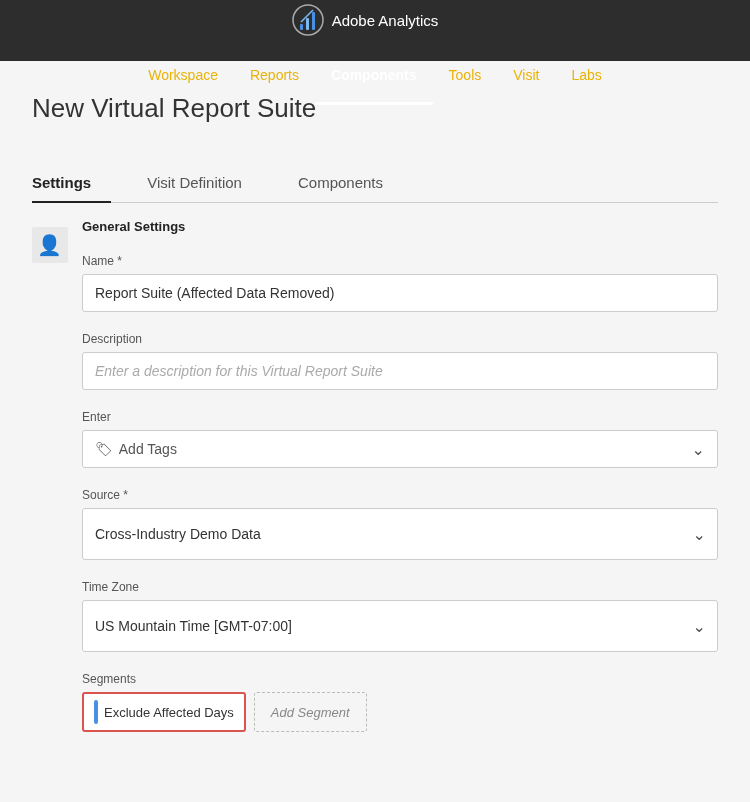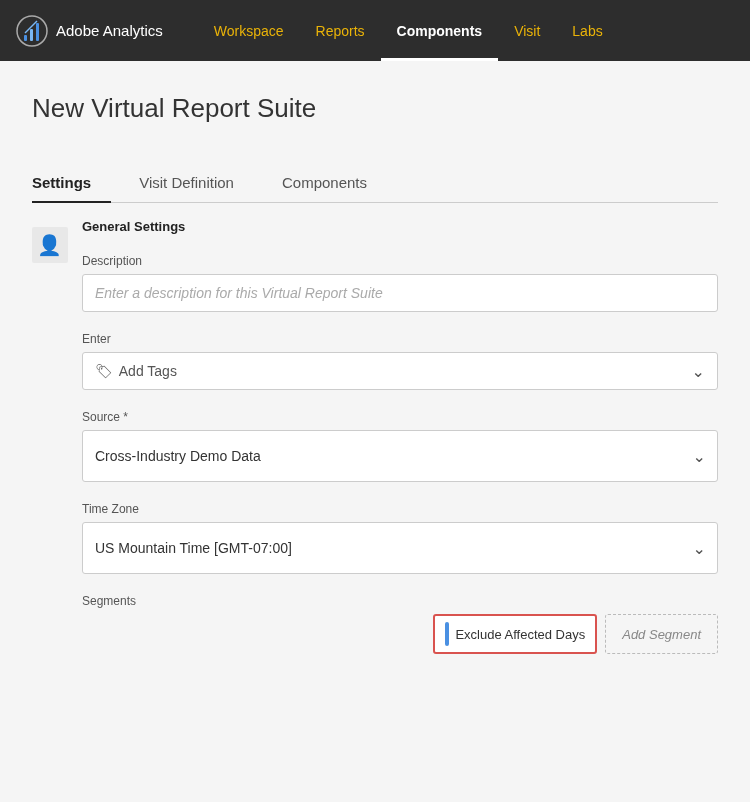--- a/index.html
+++ b/index.html
@@ -4,22 +4,23 @@
   <style>
     * { box-sizing: border-box; margin: 0; padding: 0; }
     body { font-family: -apple-system, BlinkMacSystemFont, 'Segoe UI', Arial, sans-serif; background: #f5f5f5; min-height: 802px; width: 750px; }
 
     
     .top-nav {
       background: #2d2d2d;
       height: 61px;
       display: flex;
       align-items: center;
-      padding: 12px 16px;
-      gap: 15px;
+      padding: 4px 16px;
+      gap: 8px;
+      flex-direction: column;
     }
     .nav-brand {
       display: flex;
       align-items: center;
       gap: 8px;
       margin-right: 20px;
     }
     .nav-brand-icon {
       width: 32px;
       height: 32px;
@@ -70,21 +71,21 @@
     .page-title {
       font-size: 26px;
       font-weight: 300;
       color: #333;
       margin-bottom: 40px;
     }
 
     
     .tabs {
       display: flex;
-      gap: 4px;
+      gap: 12px;
       border-bottom: 1px solid #ccc;
       margin-bottom: 0;
     }
     .tab {
       padding: 10px 20px 10px 0;
       font-size: 15px;
       color: #555;
       cursor: pointer;
       margin-right: 24px;
       position: relative;
@@ -209,21 +210,20 @@
     .segments-label {
       font-size: 12px;
       color: #555;
       margin-bottom: 6px;
       display: block;
     }
     .segments-row {
       display: flex;
       gap: 8px;
       align-items: stretch;
-      justify-content: flex-end;
     }
     .segment-tag {
       display: flex;
       align-items: center;
       background: #fff;
       border: 2px solid #d9534f;
       border-radius: 3px;
       padding: 6px 10px;
       font-size: 13px;
       color: #333;
@@ -267,20 +267,21 @@
       <rect x="14" y="14" width="3" height="12" rx="1" fill="#7ab8f5"></rect>
       <rect x="20" y="8" width="3" height="18" rx="1" fill="#4a90e2"></rect>
       <path d="M9 18 L15 12 L21 6" stroke="#7ab8f5" stroke-width="1.5" fill="none"></path>
     </svg>
     <span class="nav-brand-text">Adobe Analytics</span>
   </div>
   <div class="nav-items">
     <a class="nav-item">Workspace</a>
     <a class="nav-item">Reports</a>
     <a class="nav-item active">Components</a>
+    <a class="nav-item">Tools</a>
     <a class="nav-item">Visit</a>
     <a class="nav-item">Labs</a>
   </div>
 </nav>
 
 <div class="page-content">
   <h1 class="page-title">New Virtual Report Suite</h1>
 
   <div class="tabs">
     <div class="tab active">Settings</div>
@@ -292,20 +293,24 @@
 
     <div class="sidebar-icon">
       <div class="icon-box">
         <span class="person-icon">👤</span>
       </div>
     </div>
 
     <div class="form-section">
       <div class="section-title">General Settings</div>
 
+      <div class="field-group">
+        <label class="field-label">Name *</label>
+        <input class="field-input" type="text" value="Report Suite (Affected Data Removed)" style="">
+      </div>
 
       <div class="field-group">
         <label class="field-label">Description</label>
         <input class="field-input" type="text" placeholder="Enter a description for this Virtual Report Suite" style="">
       </div>
 
       <div class="field-group">
         <label class="field-label">Enter</label>
         <div class="tags-field select-wrapper">
           <div class="tags-label-text">

